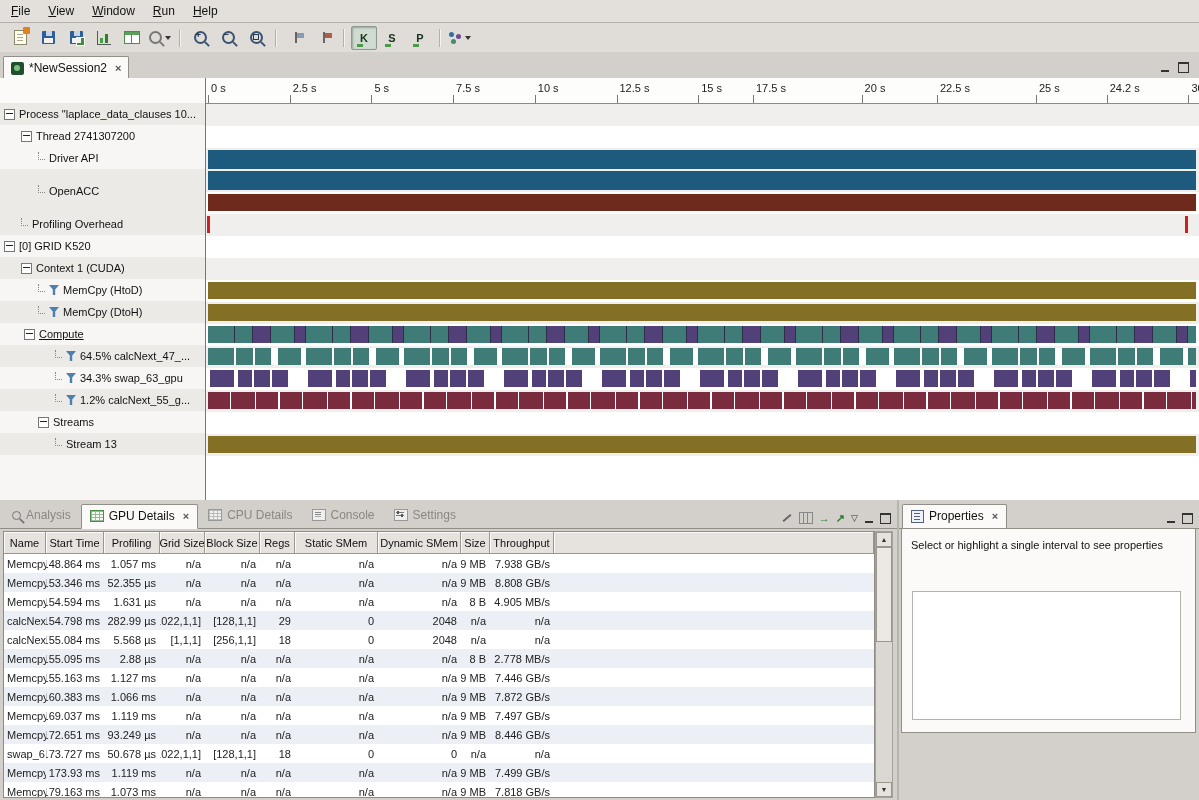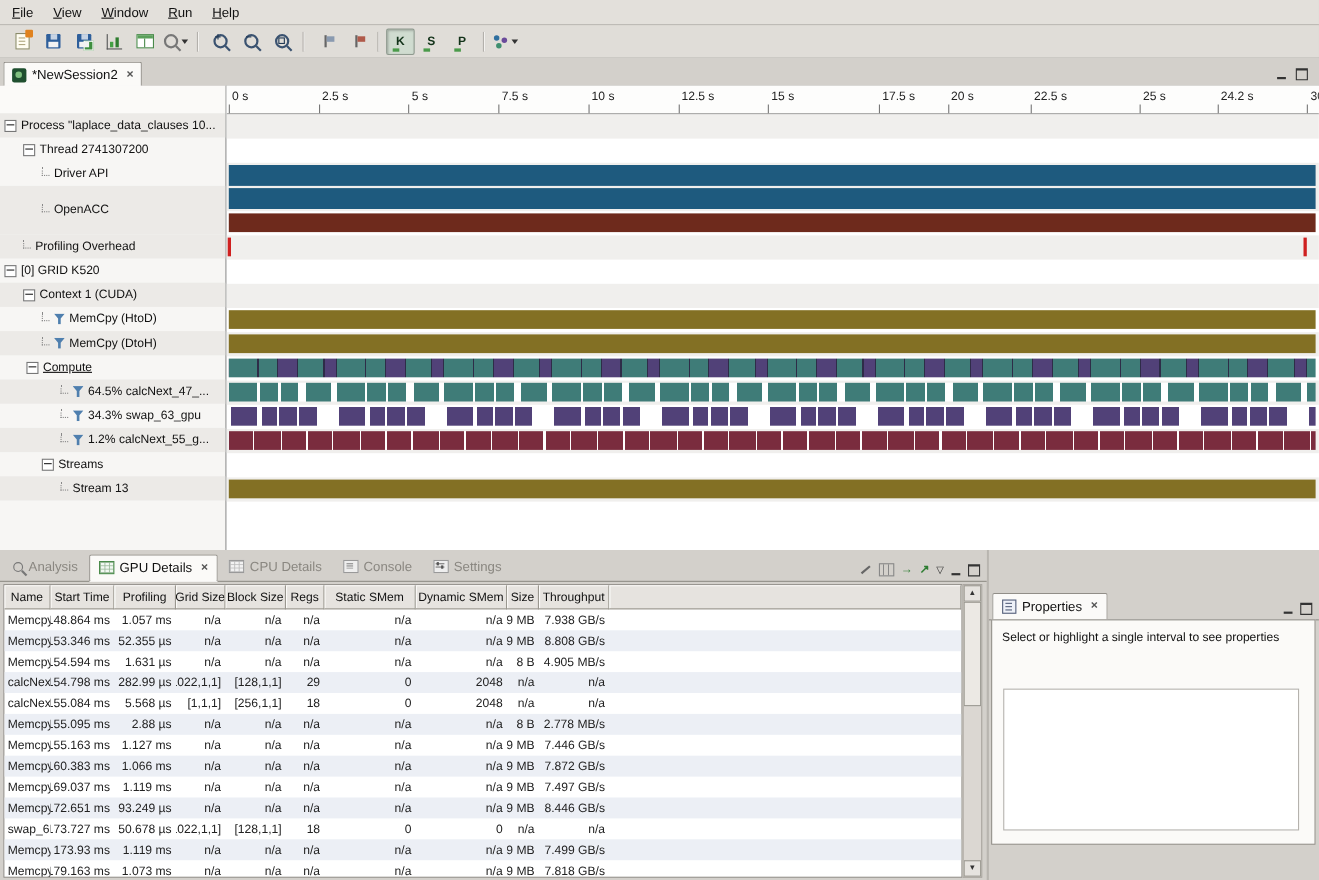--- a/index.html
+++ b/index.html
@@ -152,21 +152,21 @@
   .trow.alt{background:#eceff5;}
   .td{box-sizing:border-box;padding:0 4px 0 2px;font-size:11px;color:#222;display:flex;align-items:center;
     justify-content:flex-end;overflow:hidden;white-space:nowrap;flex:0 0 auto;}
   .td.left{justify-content:flex-start;padding-left:3px;}
   .vscroll{position:absolute;right:4px;top:31px;bottom:2px;width:16px;background:#dbd7d2;border:1px solid #a5a29c;}
   .sbtn{position:absolute;left:0;right:0;height:15px;background:#e6e3df;border:1px solid #9a978f;
     display:flex;align-items:center;justify-content:center;font-size:7px;color:#333;box-sizing:border-box;}
   .sbtn.up{top:0;} .sbtn.down{bottom:0;}
   .sthumb{position:absolute;left:0;right:0;top:15px;height:95px;background:#ece9e4;border:1px solid #9a978f;box-sizing:border-box;}
 
-  .props-panel{position:relative;flex:1;height:236px;margin-top:35px;}
+  .props-panel{position:relative;flex:1;height:236px;}
   .props-body{position:absolute;left:2px;right:3px;top:28px;bottom:3px;background:#fbfaf8;border:1px solid #918e88;}
   .props-msg{padding:10px 9px;font-size:11px;color:#111;}
   .props-box{position:absolute;left:10px;right:14px;top:62px;bottom:12px;background:#fff;border:1px solid #b5b2ad;}
   .i-props{width:11px;height:11px;border:1px solid #55607a;background:#eef1f8;}
   .i-props::before{content:"";position:absolute;left:2px;top:2px;width:6px;height:1px;background:#55607a;
     box-shadow:0 3px 0 #55607a,0 6px 0 #55607a;}
 </style>
 </head>
 <body>
 
@@ -324,21 +324,21 @@
       </div>
       <div class="chart">
         <div class="ruler">
             <div class="tick" style="left: 2px;">0 s</div>
             <div class="tick" style="left: 83.7px;">2.5 s</div>
             <div class="tick" style="left: 165.4px;">5 s</div>
             <div class="tick" style="left: 247.1px;">7.5 s</div>
             <div class="tick" style="left: 328.8px;">10 s</div>
             <div class="tick" style="left: 410.5px;">12.5 s</div>
             <div class="tick" style="left: 492.2px;">15 s</div>
-            <div class="tick" style="left: 593px;">17.5 s</div>
+            <div class="tick" style="left: 547px;">17.5 s</div>
             <div class="tick" style="left: 655.6px;">20 s</div>
             <div class="tick" style="left: 731px;">22.5 s</div>
             <div class="tick" style="left: 830px;">25 s</div>
             <div class="tick" style="left: 900.7px;">24.2 s</div>
             <div class="tick" style="left: 982.4px;">30</div>
           </div>
         <div class="rows">
             <div class="chart-row alt"></div>
             <div class="chart-row"></div>
             <div class="chart-row alt tall">

